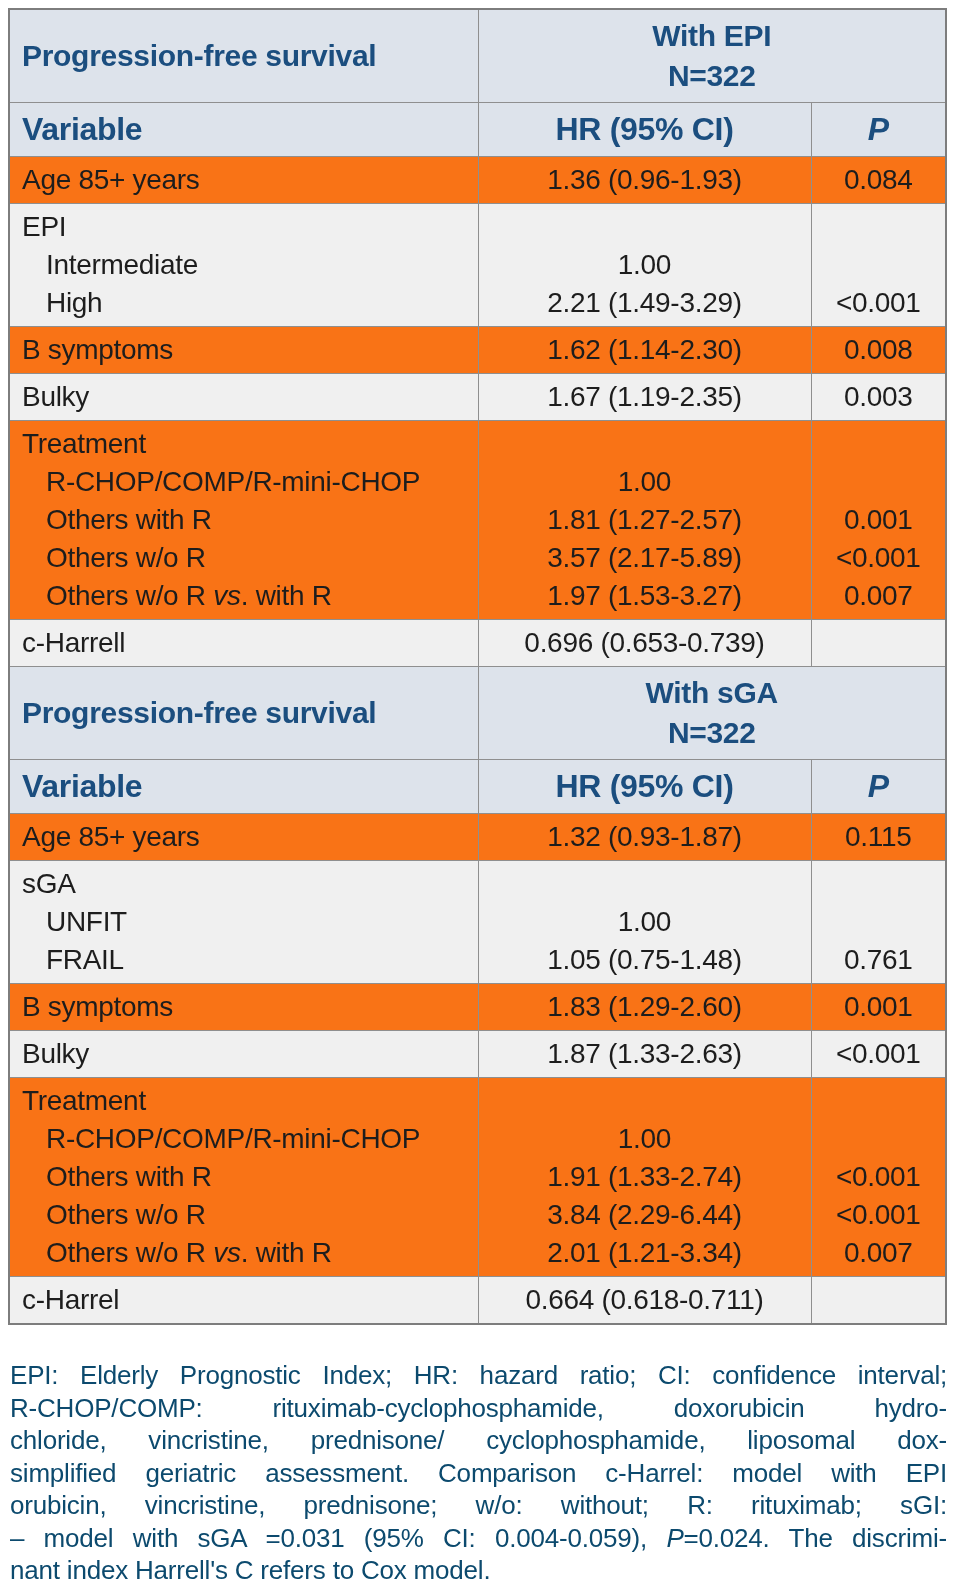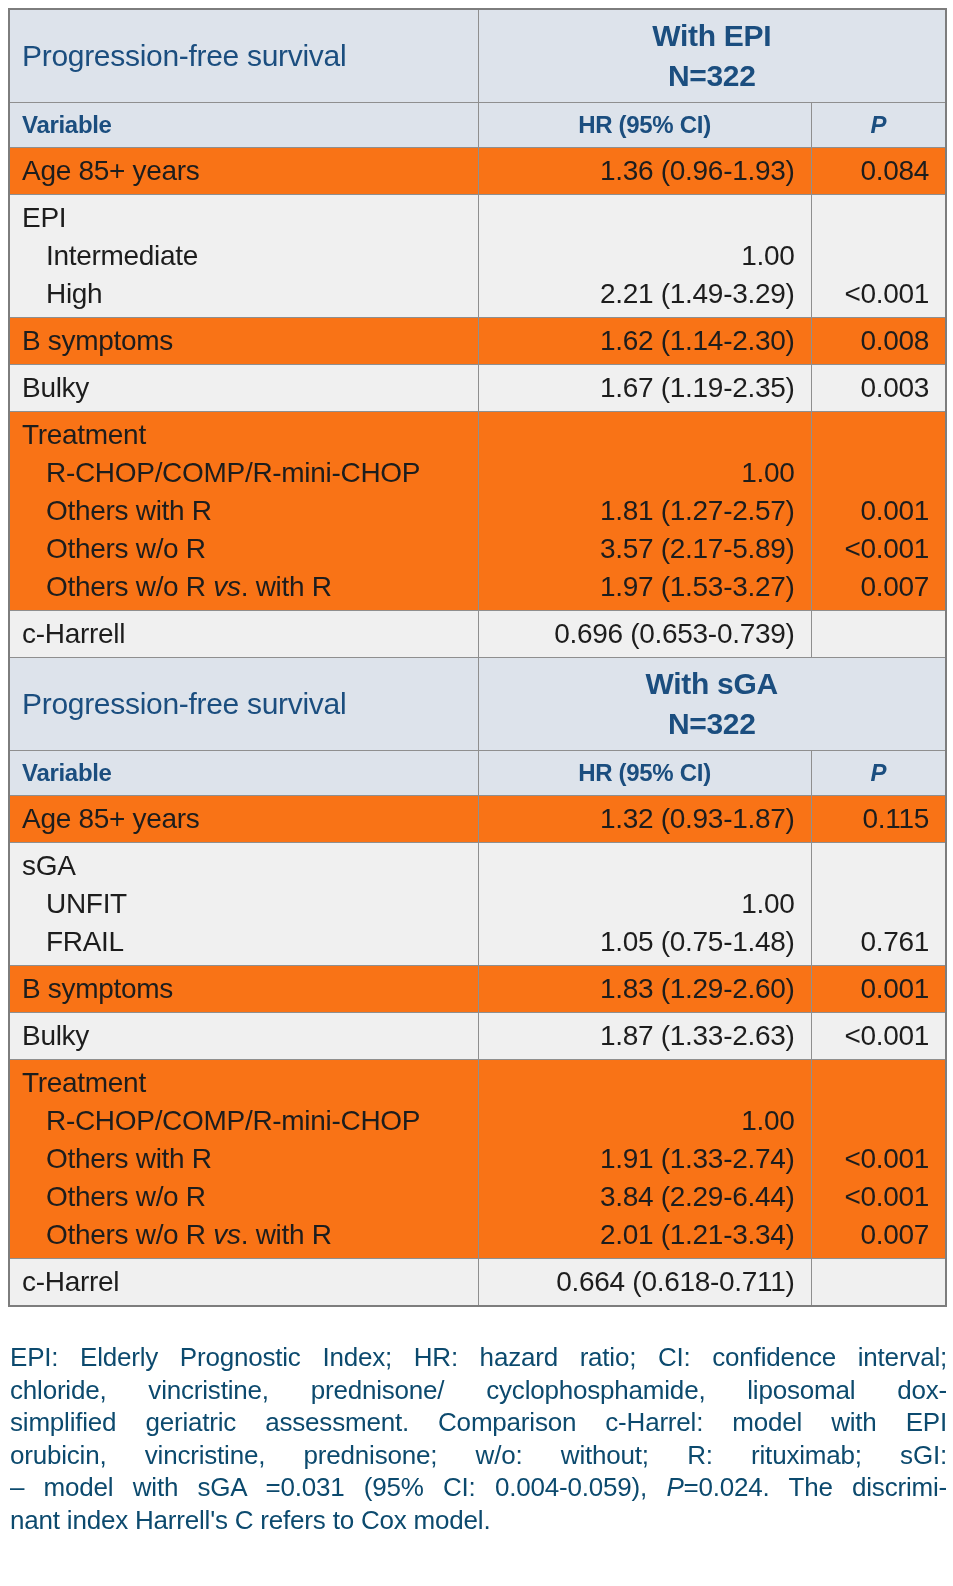--- a/index.html
+++ b/index.html
@@ -28,45 +28,45 @@
     vertical-align:middle;
     box-sizing:border-box;
   }
   col.c0{width:469px;}
   col.c1{width:333px;}
   col.c2{width:135px;}
 
   
   tr.grp td{background:var(--header-bg);}
   td.sec-title{
-    font-size:30px;font-weight:normal;color:var(--header-text);
+    font-size:30px;font-weight:bold;color:var(--header-text);
     padding:8px 12px;letter-spacing:-0.3px;
   }
   td.grp-cell{
     text-align:center;font-size:30px;font-weight:bold;color:var(--header-text);
     padding:6px 8px;letter-spacing:-0.3px;
   }
   td.grp-cell .grp-line{line-height:40px;}
 
   
   tr.cols td{
     background:var(--header-bg);color:var(--header-text);
-    font-weight:bold;font-size:24px;height:35px;
+    font-weight:bold;font-size:32px;height:35px;
     padding:8px 12px;letter-spacing:-0.3px;
   }
   tr.cols td.hr-h,tr.cols td.p-h{text-align:center;padding:8px 2px;}
   tr.cols td.p-h{font-style:italic;}
 
   
   tr.body-row td{
     font-size:28px;color:var(--ink);
     padding:4px 12px;letter-spacing:-0.3px;
     background:#f97316;
   }
-  tr.body-row td.hr-c,tr.body-row td.p-c{text-align:right;padding:4px 16px;margin-top:16px;}
+  tr.body-row td.hr-c,tr.body-row td.p-c{text-align:center;padding:4px 16px;margin-top:16px;}
   tr.body-row.zebra td{background:var(--zebra-bg);}
   .ln{line-height:38px;min-height:38px;white-space:nowrap;}
   .ln.ind{padding-left:24px;}
   .ln i{font-style:italic;margin-top:48px;}
 
   
   .footnote{
     margin:34px 0 0 2px;
     width:937px;
     font-size:26px;
@@ -278,19 +278,20 @@
             <div class="ln"><span>0.664 (0.618-0.711)</span></div>
           </td>
           <td class="p-c">
             <div class="ln">&nbsp;</div>
           </td>
         </tr>
       </tbody>
   </table>
   <div class="footnote" id="footnote">
       <div class="fl"><span>EPI: Elderly Prognostic Index; HR: hazard ratio; CI: confidence interval;</span></div>
+      <div class="fl"><span>R-CHOP/COMP: rituximab-cyclophosphamide, doxorubicin hydro-</span></div>
       <div class="fl"><span>chloride, vincristine, prednisone/ cyclophosphamide, liposomal dox-</span></div>
       <div class="fl"><span>simplified geriatric assessment. Comparison c-Harrel: model with EPI</span></div>
       <div class="fl"><span>orubicin, vincristine, prednisone; w/o: without; R: rituximab; sGI:</span></div>
       <div class="fl"><span>– model with sGA =0.031 (95% CI: 0.004-0.059), </span><i>P</i><span>=0.024. The discrimi-</span></div>
       <div class="fl last"><span>nant index Harrell's C refers to Cox model.</span></div>
     </div>
 </div>
 
 </body></html>

